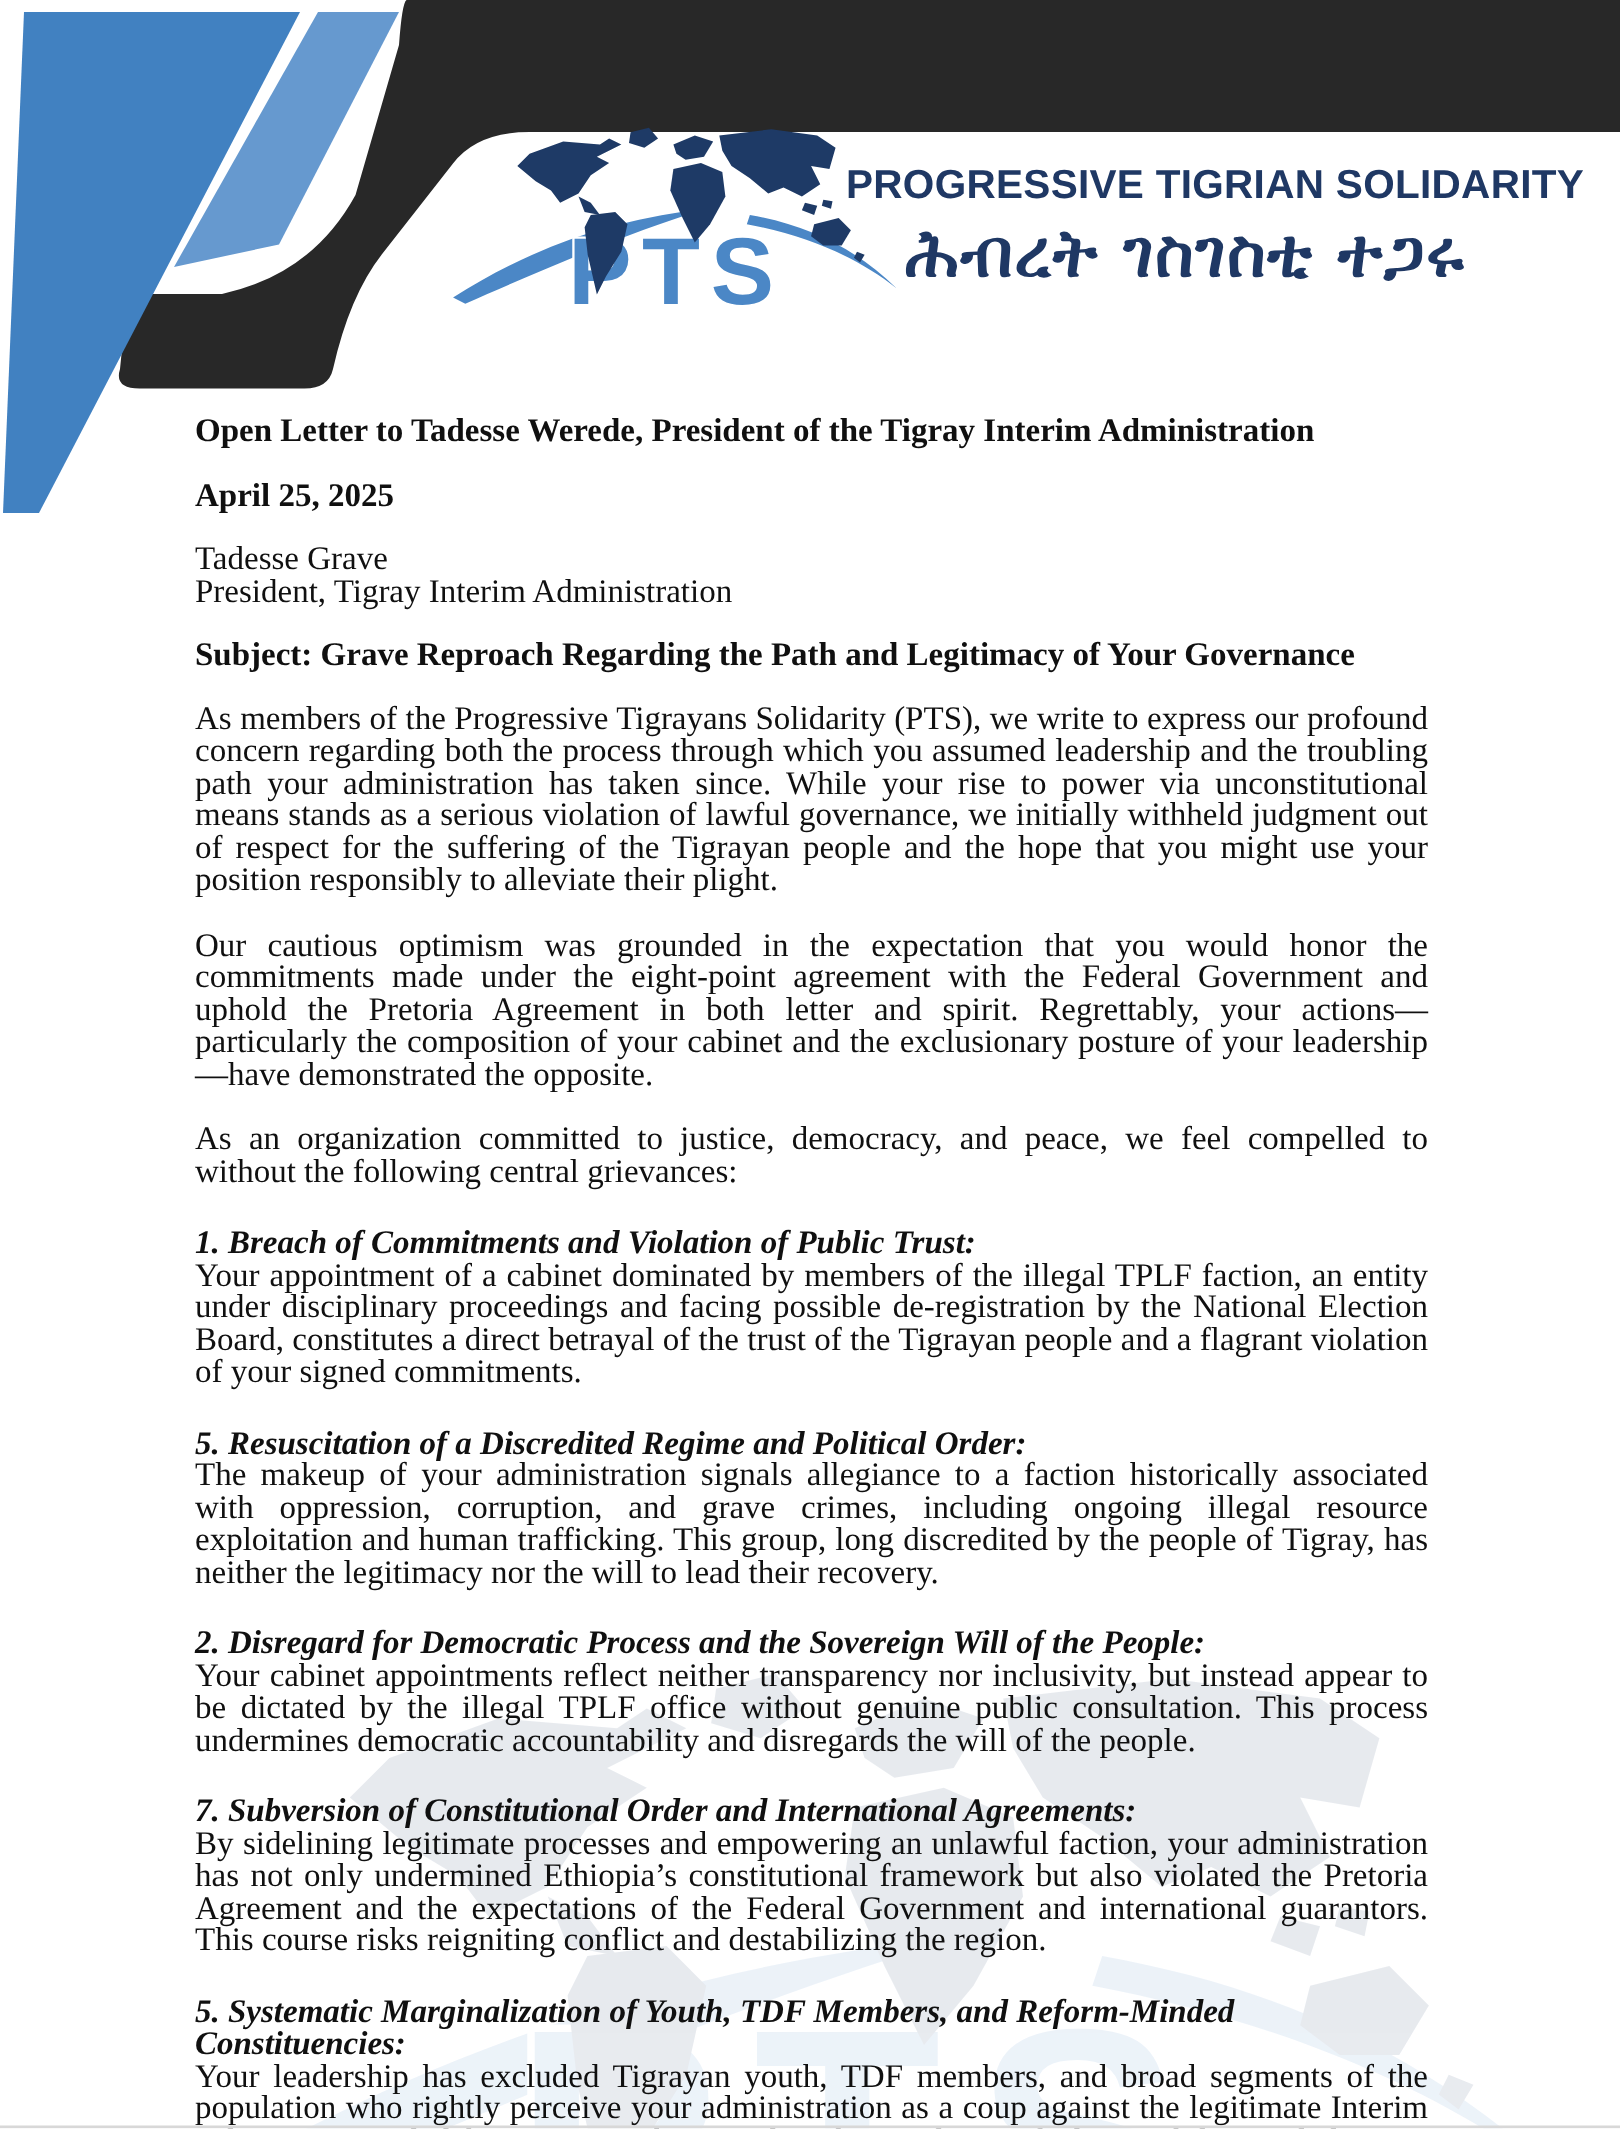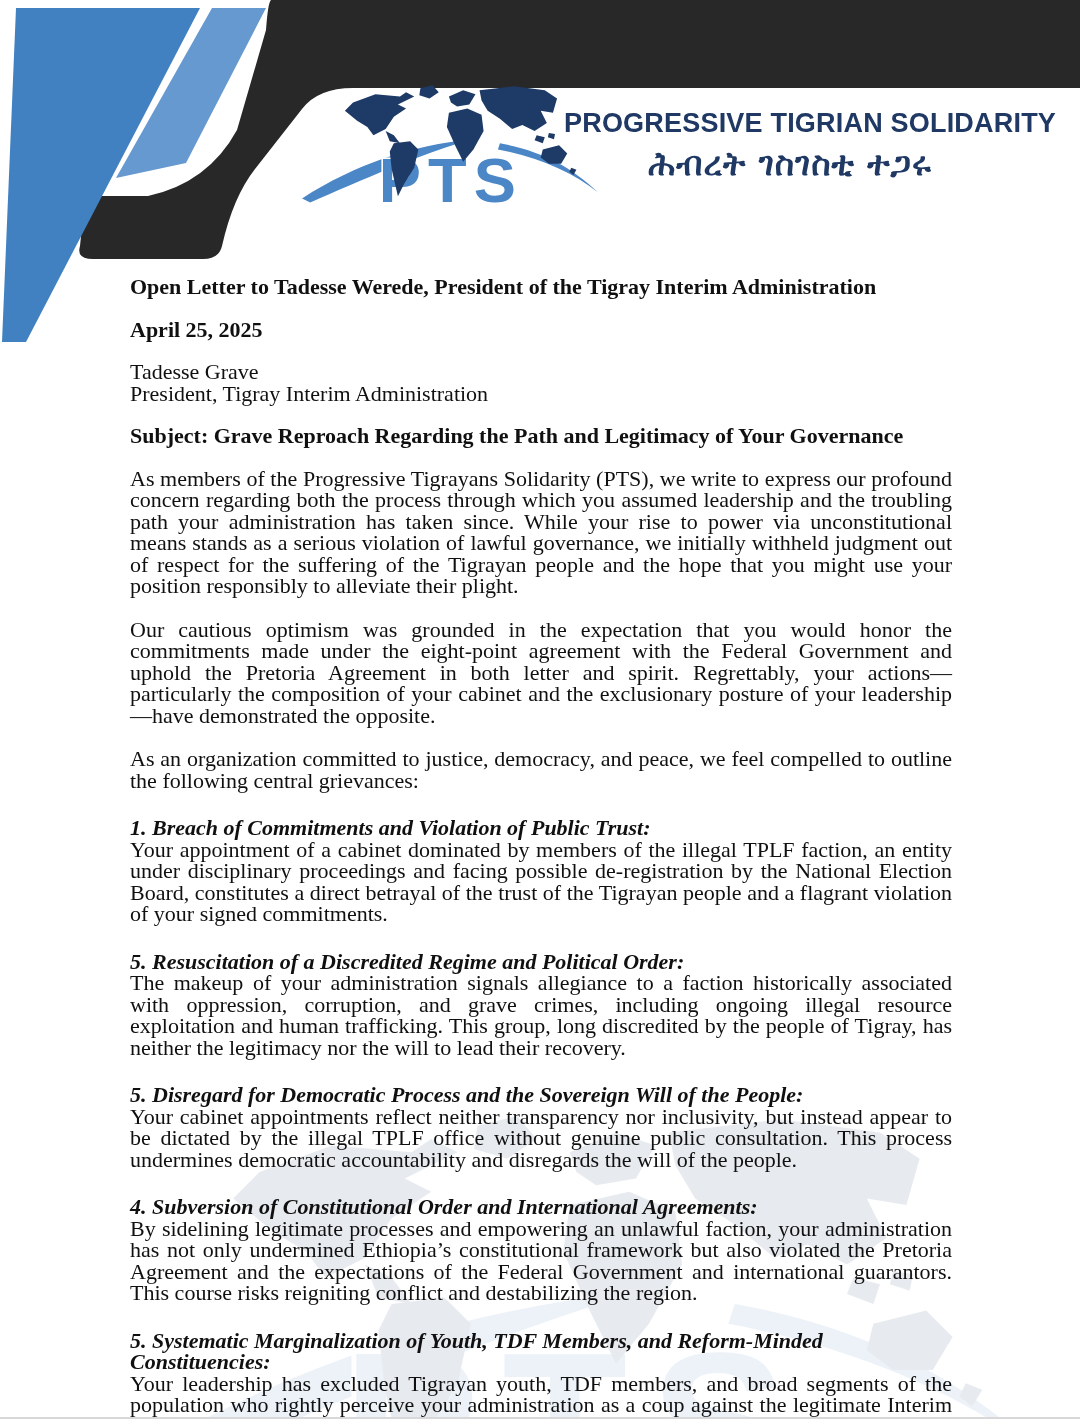--- a/index.html
+++ b/index.html
@@ -12,21 +12,21 @@
   .org-block{
     position:absolute;left:564px;top:108px;width:452px;text-align:center;
     color:#1f3864;
   }
   .org-en{
     font-family:"Liberation Sans",sans-serif;font-weight:bold;
     font-size:27px;white-space:nowrap;letter-spacing:0.2px;
   }
   .org-ti{
     font-family:"DejaVu Sans",sans-serif;font-weight:bold;
-    font-size:33px;margin-top:5px;letter-spacing:1px;white-space:nowrap;
+    font-size:44px;margin-top:5px;letter-spacing:1px;white-space:nowrap;
   }
   .watermark{
     position:absolute;left:88px;top:1106px;width:990px;height:462px;
     opacity:0.10;pointer-events:none;
   }
   .letter{
     position:absolute;left:130px;top:276px;width:822px;
     font-size:22px;line-height:21.5px;color:#101010;
   }
   .blk{margin:0 0 21px 0;}
@@ -99,39 +99,39 @@
     <div class="blk">
       <div>Tadesse Grave</div>
       <div>President, Tigray Interim Administration</div>
     </div>
 
     <div class="blk bold">Subject: Grave Reproach Regarding the Path and Legitimacy of Your Governance</div>
 
 
     <p class="para">As members of the Progressive Tigrayans Solidarity (PTS), we write to express our profound concern regarding both the process through which you assumed leadership and the troubling path your administration has taken since. While your rise to power via unconstitutional means stands as a serious violation of lawful governance, we initially withheld judgment out of respect for the suffering of the Tigrayan people and the hope that you might use your position responsibly to alleviate their plight.</p>
     <p class="para">Our cautious optimism was grounded in the expectation that you would honor the commitments made under the eight-point agreement with the Federal Government and uphold the Pretoria Agreement in both letter and spirit. Regrettably, your actions—particularly the composition of your cabinet and the exclusionary posture of your leadership—have demonstrated the opposite.</p>
-    <p class="para">As an organization committed to justice, democracy, and peace, we feel compelled to outline the following central grievances:</p>
+    <p class="para">As an organization committed to justice, democracy, and peace, we feel compelled to without the following central grievances:</p>
 
     <div class="section">
       <div class="sec-h">1. Breach of Commitments and Violation of Public Trust:</div>
       <div class="sec-b">Your appointment of a cabinet dominated by members of the illegal TPLF faction, an entity under disciplinary proceedings and facing possible de-registration by the National Election Board, constitutes a direct betrayal of the trust of the Tigrayan people and a flagrant violation of your signed commitments.</div>
     </div>
 
     <div class="section">
       <div class="sec-h">5. Resuscitation of a Discredited Regime and Political Order:</div>
       <div class="sec-b">The makeup of your administration signals allegiance to a faction historically associated with oppression, corruption, and grave crimes, including ongoing illegal resource exploitation and human trafficking. This group, long discredited by the people of Tigray, has neither the legitimacy nor the will to lead their recovery.</div>
     </div>
 
     <div class="section">
-      <div class="sec-h">5. Disregard for Democratic Process and the Sovereign Will of the People:</div>
+      <div class="sec-h">2. Disregard for Democratic Process and the Sovereign Will of the People:</div>
       <div class="sec-b">Your cabinet appointments reflect neither transparency nor inclusivity, but instead appear to be dictated by the illegal TPLF office without genuine public consultation. This process undermines democratic accountability and disregards the will of the people.</div>
     </div>
 
     <div class="section">
-      <div class="sec-h">4. Subversion of Constitutional Order and International Agreements:</div>
+      <div class="sec-h">7. Subversion of Constitutional Order and International Agreements:</div>
       <div class="sec-b">By sidelining legitimate processes and empowering an unlawful faction, your administration has not only undermined Ethiopia’s constitutional framework but also violated the Pretoria Agreement and the expectations of the Federal Government and international guarantors. This course risks reigniting conflict and destabilizing the region.</div>
     </div>
 
     <div class="section">
       <div class="sec-h">5. Systematic Marginalization of Youth, TDF Members, and Reform-Minded Constituencies:</div>
       <div class="sec-b">Your leadership has excluded Tigrayan youth, TDF members, and broad segments of the population who rightly perceive your administration as a coup against the legitimate Interim Administration led by Mr. Getachew Reda. This exclusion fuels instability and deepens generational grievances.</div>
     </div>
 
   </div>
 

